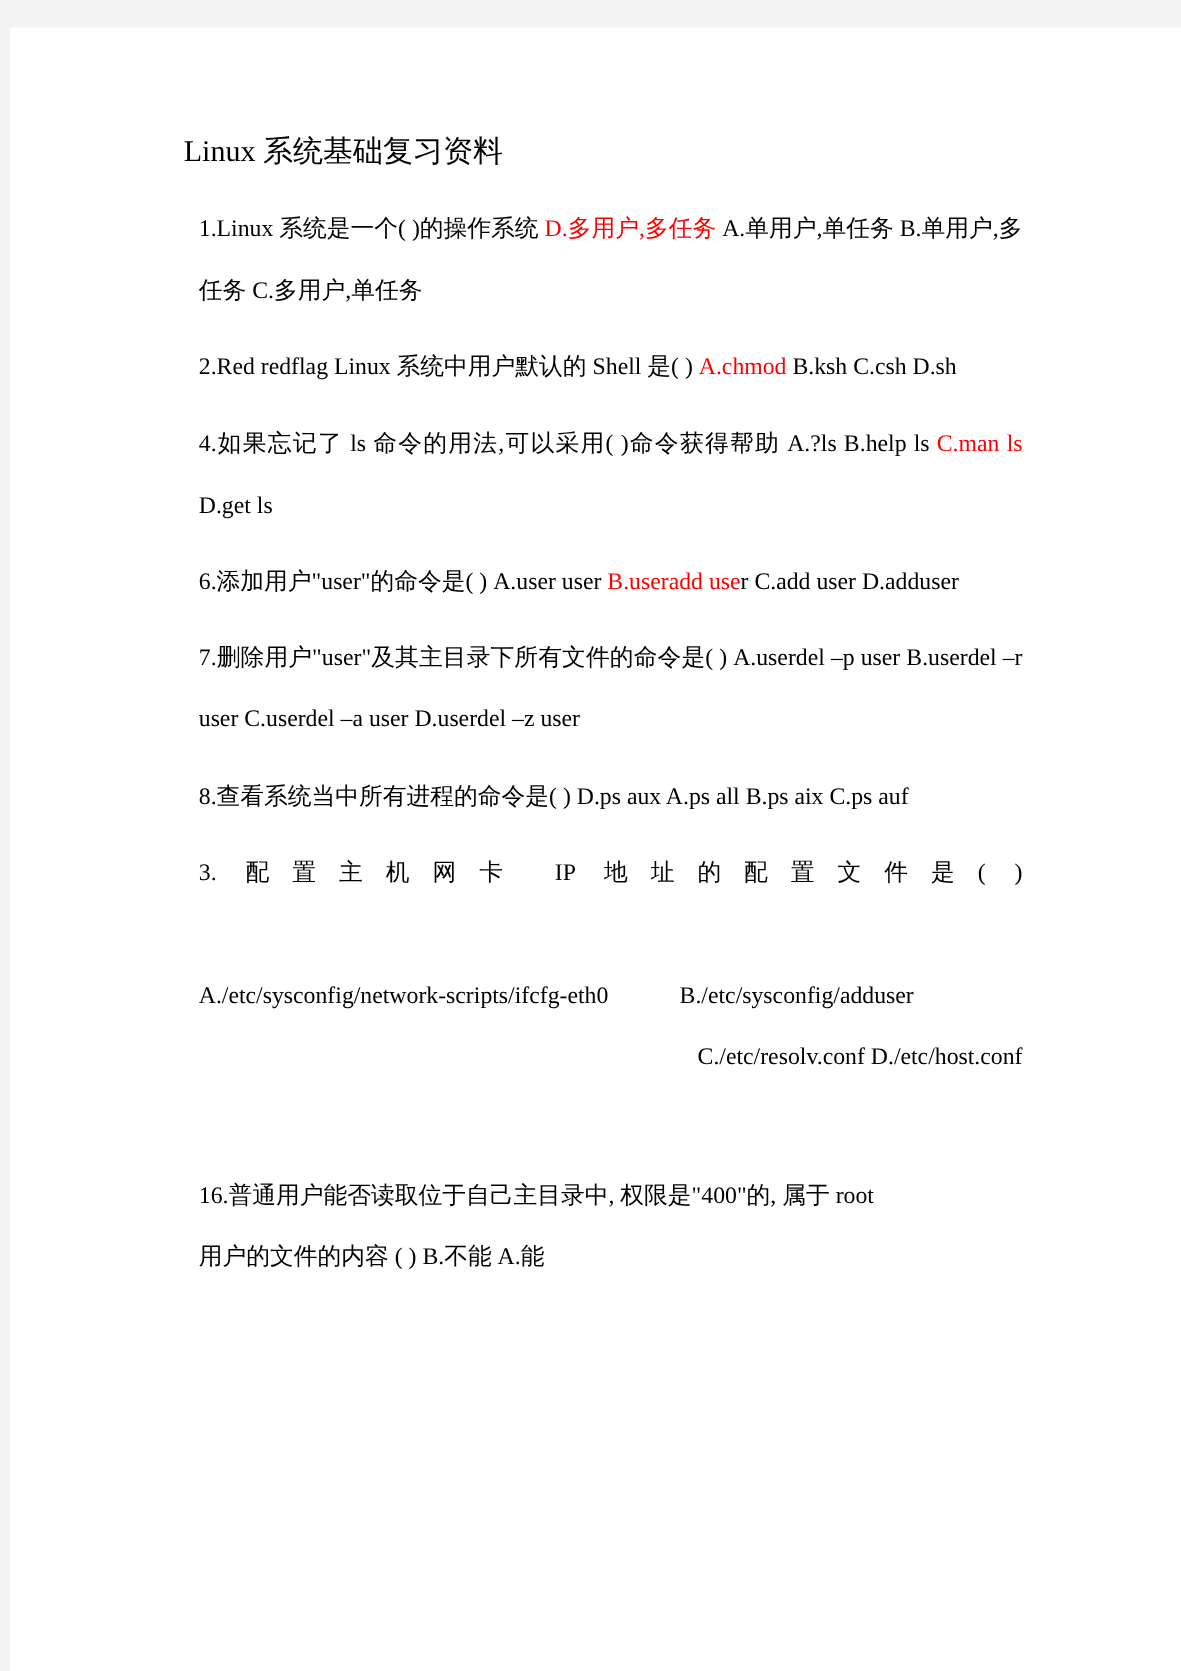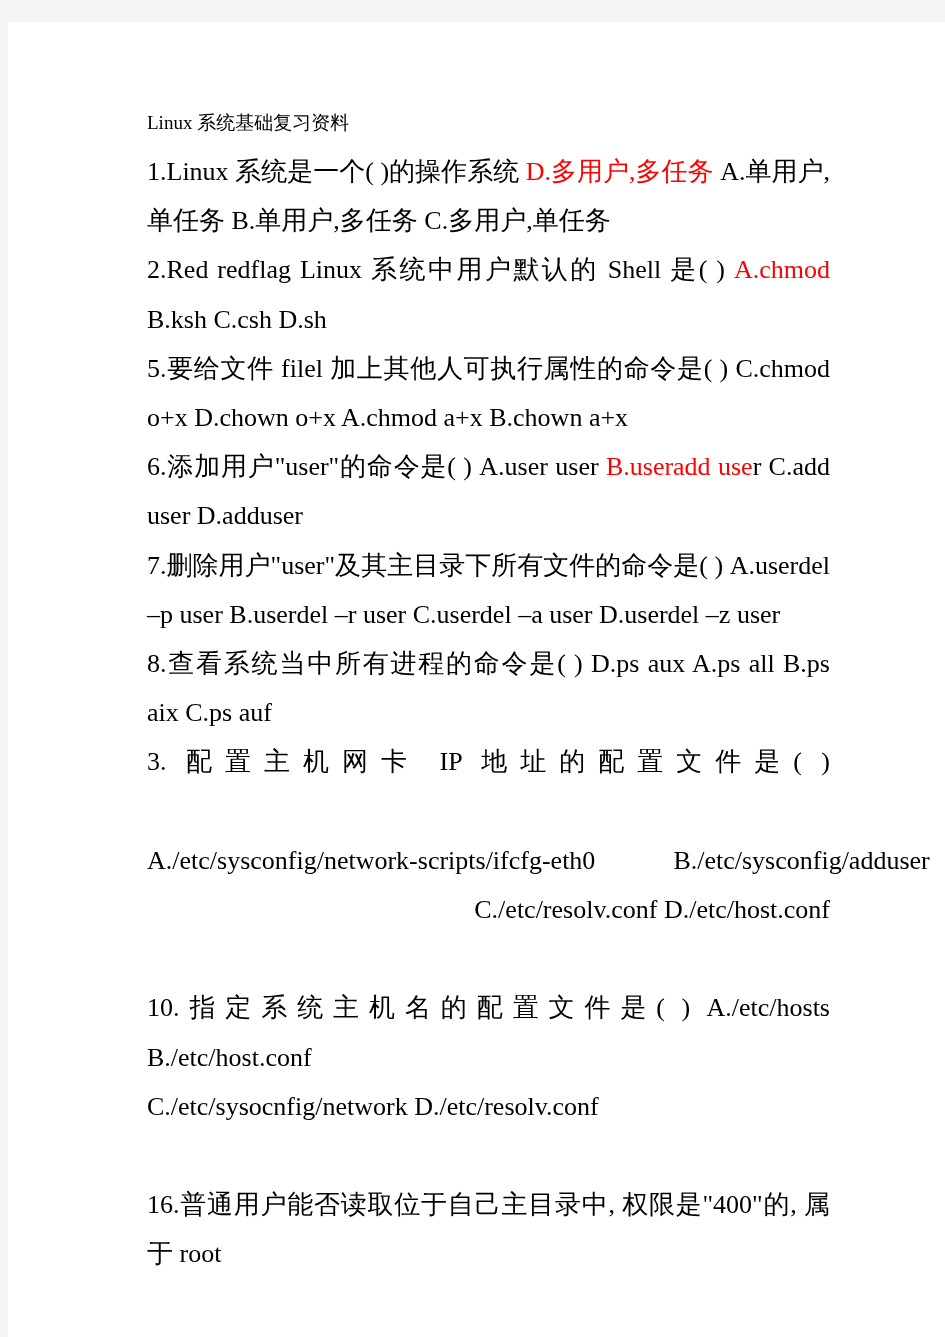--- a/index.html
+++ b/index.html
@@ -23,32 +23,32 @@
     height: 1315px;
     background: #ffffff;
   }
   .page-body {
     position: absolute;
     left: 139px;   
     top: 76px;     
     width: 683px;
   }
   .doc-title {
-    font-size: 19px;
+    font-size: 24px;
     line-height: 49px;
     color: #000000;
     white-space: nowrap;
   }
   .q {
-    font-size: 26px;
+    font-size: 19px;
     line-height: 49.2px;
     color: #000000;
     text-align: justify;
     text-justify: inter-character;
-    margin: 0;
+    margin: 12px;
     font-family: Liberation Serif, serif;
   }
   .red {
     color: #ff0000;
   }
   
   .spread-line {
     display: block;
     text-align: justify;
     text-justify: inter-character;
@@ -70,46 +70,43 @@
     <div class="doc-title">Linux 系统基础复习资料</div>
 
     <p class="q">
       <span>1.Linux  系统是一个(  )的操作系统  </span><span class="red">D.多用户,多任务</span><span>  A.单用户,单任务  B.单用户,多任务  C.多用户,单任务</span>
     </p>
 
     <p class="q">
       <span>2.Red  redflag  Linux  系统中用户默认的  Shell  是(  )  </span><span class="red">A.chmod</span><span>  B.ksh  C.csh  D.sh</span>
     </p>
 
+    <p class="q">
+      <span>4.如果忘记了  ls  命令的用法,可以采用(  )命令获得帮助  A.?ls  B.help  ls  </span><span class="red">C.man  ls</span><span>  D.get  ls</span>
+    </p>
 
-    <p class="q">
-      <span>5.要给文件  filel   加上其他人可执行属性的命令是(  )  C.chmod  o+x  D.chown  o+x  A.chmod  a+x  B.chown  a+x</span>
-    </p>
 
     <p class="q">
       <span>6.添加用户"user"的命令是(  )  A.user  user  </span><span class="red">B.useradd  use</span><span>r  C.add  user  D.adduser</span>
     </p>
 
     <p class="q">
       <span>7.删除用户"user"及其主目录下所有文件的命令是(  )  A.userdel  –p  user  B.userdel  –r  user  C.userdel  –a  user  D.userdel  –z  user</span>
     </p>
 
     <p class="q">
       <span>8.查看系统当中所有进程的命令是(  )  D.ps  aux  A.ps  all  B.ps  aix  C.ps  auf</span>
     </p>
 
     <p class="q">
       <span class="spread-line">3. 配置主机网卡  IP  地址的配置文件是(  )</span>
       <span class="nowrap">A./etc/sysconfig/network-scripts/ifcfg-eth0</span>&nbsp;&nbsp;&nbsp;&nbsp;&nbsp;&nbsp;&nbsp;&nbsp;&nbsp;&nbsp;&nbsp;&nbsp;<span class="nowrap">B./etc/sysconfig/adduser</span>
       <span class="spread-line" style="text-align:right;">C./etc/resolv.conf D./etc/host.conf</span>
     </p>
 
-    <p class="q">
-      <span>10.指定系统主机名的配置文件是(  )  A./etc/hosts   B./etc/host.conf</span>
-      <span class="spread-line" style="text-align:left;">C./etc/sysocnfig/network D./etc/resolv.conf</span>
-    </p>
 
     <p class="q">
       <span>16.普通用户能否读取位于自己主目录中, 权限是"400"的, 属于  root</span>
+      <span class="spread-line" style="text-align:left;">用户的文件的内容 (  ) B.不能  A.能</span>
     </p>
 
   </div>
 </div>
 
 </body></html>

